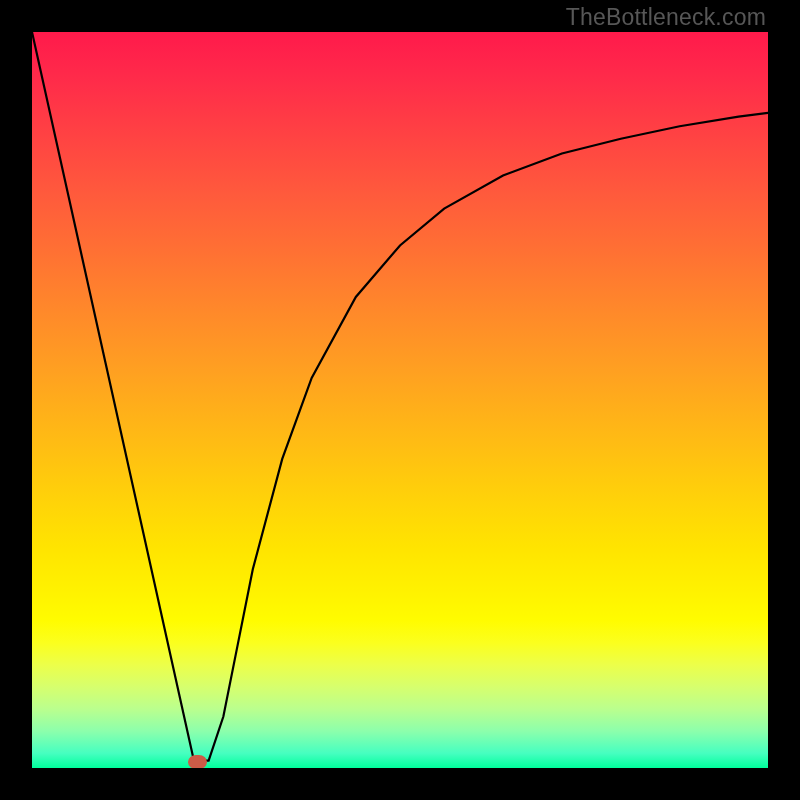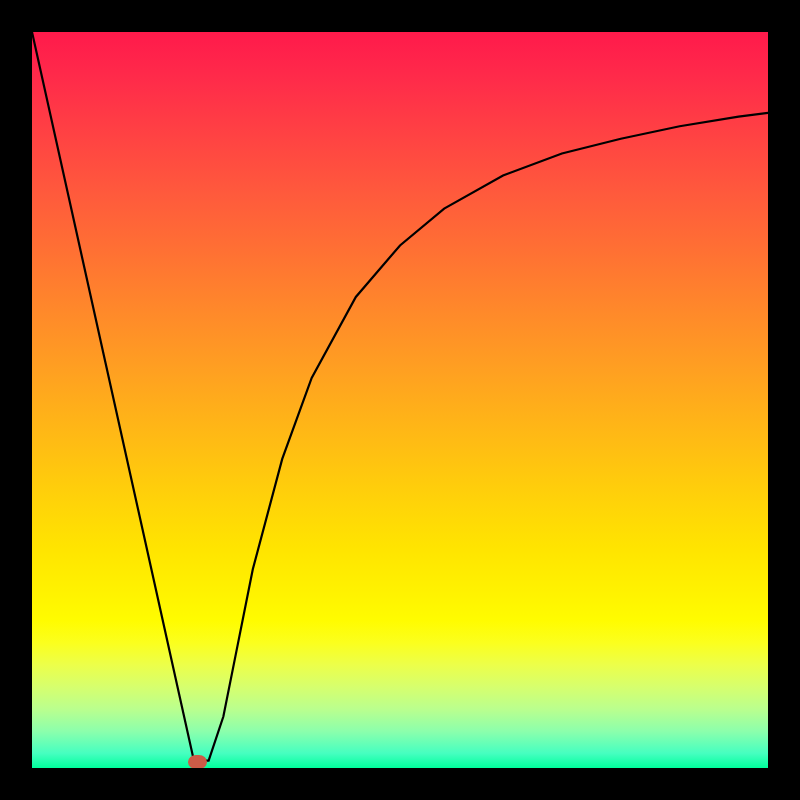--- a/index.html
+++ b/index.html
@@ -81,14 +81,15 @@
   <div class="plot">
     <div class="gradient"></div>
 
     <svg class="curve" viewBox="0 0 736 736" preserveAspectRatio="none">
       <path fill="none" stroke="#000" stroke-width="2.2" stroke-linecap="round" d="M0.00 0.00 L36.80 165.60 L73.60 331.20 L110.40 496.80 L147.20 662.40 L161.92 728.64 L176.64 728.64 L191.36 684.48 L206.08 610.88 L220.80 537.28 L250.24 426.88 L279.68 345.92 L323.84 264.96 L368.00 213.44 L412.16 176.64 L471.04 143.52 L529.92 121.44 L588.80 106.72 L647.68 94.21 L706.56 84.64 L736.00 80.96" id="curve-path"></path>
     </svg>
 
     <div class="dot" id="marker-dot" style="left: 156.1px; top: 723.112px; background: rgb(204, 91, 71);"></div>
   </div>
 
+  <div class="watermark">TheBottleneck.com</div>
 
 </div>
 
 </body></html>

